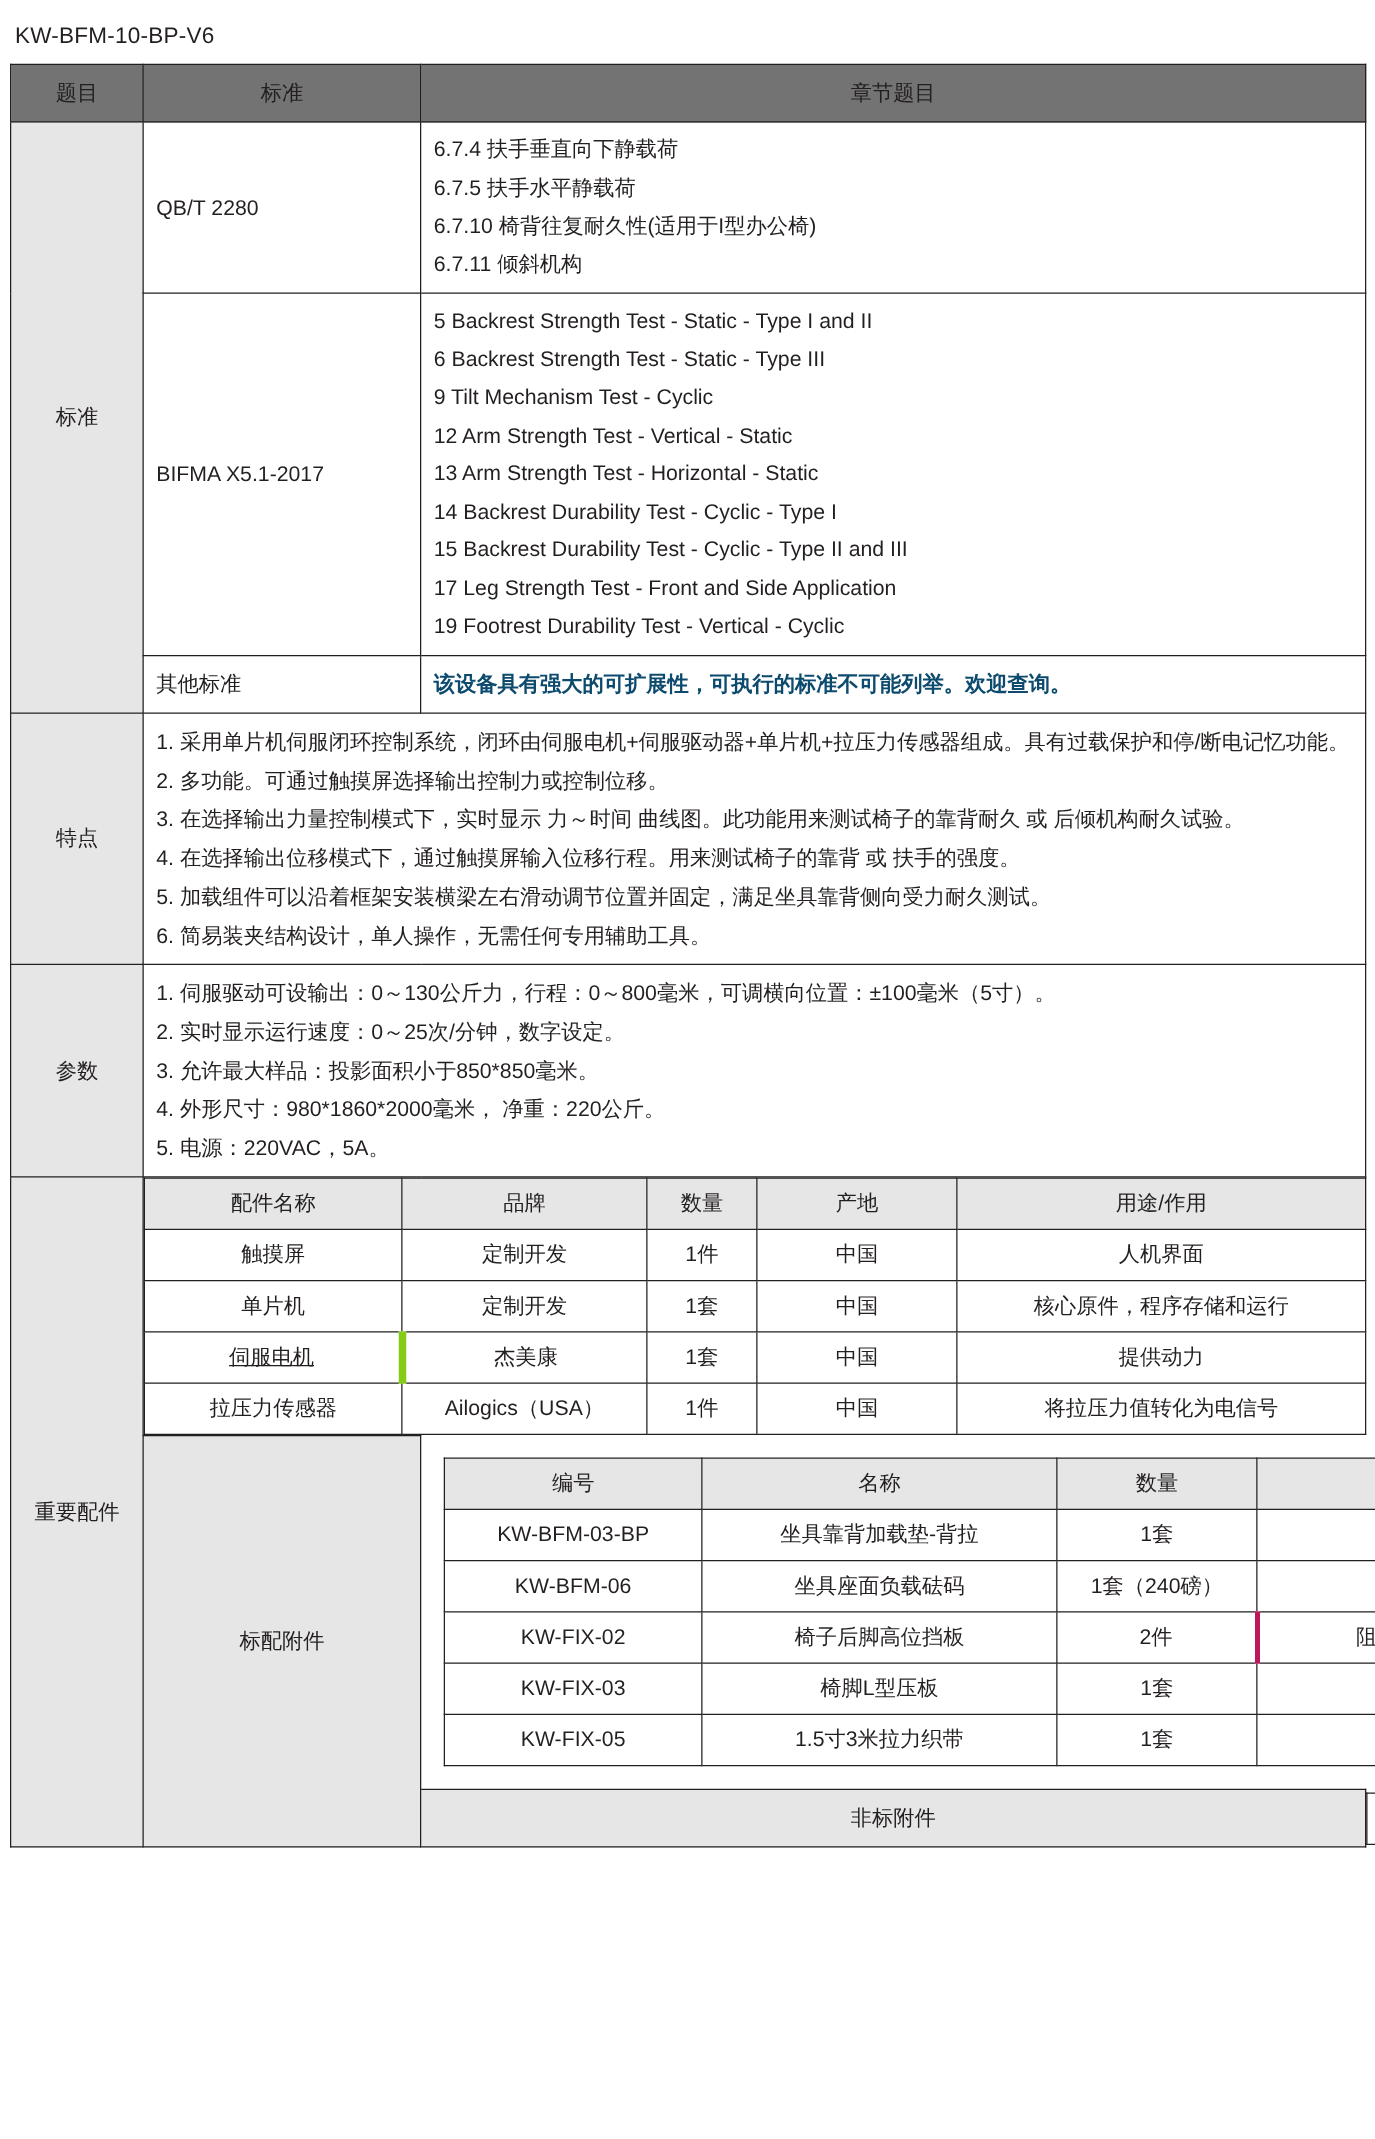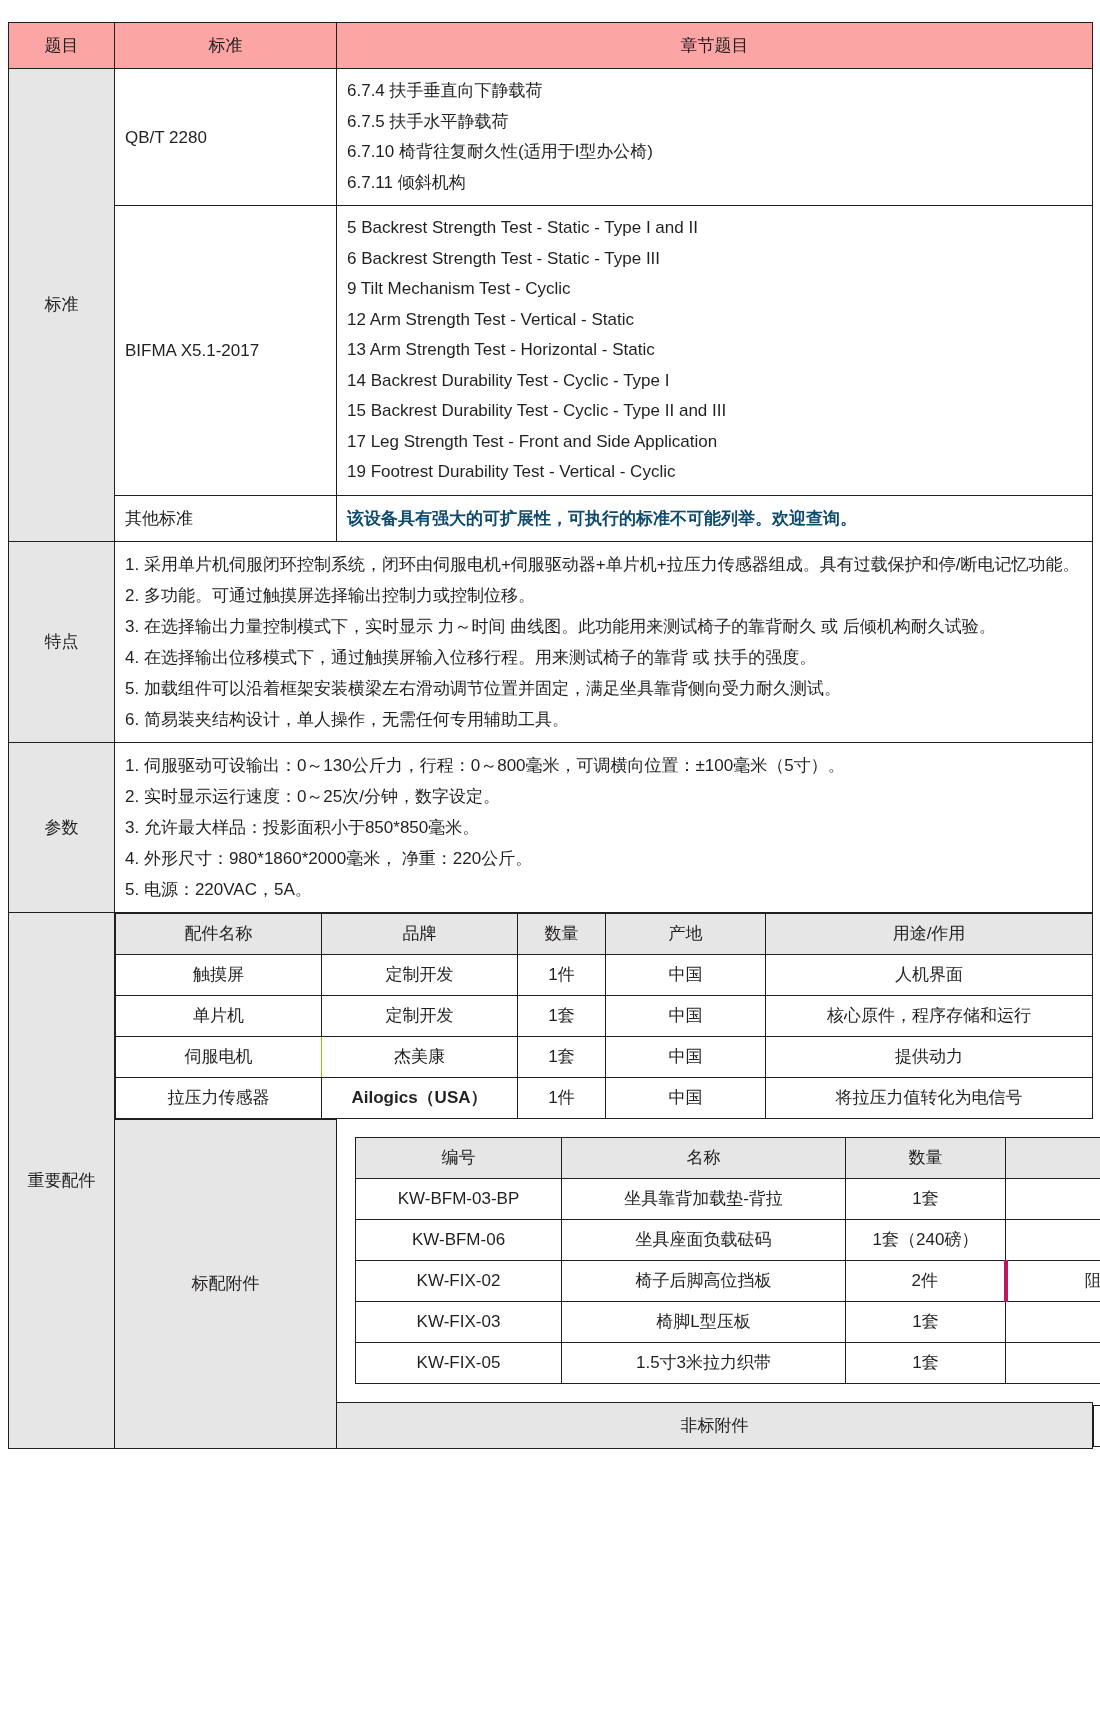--- a/index.html
+++ b/index.html
@@ -42,21 +42,21 @@
     font-size: 17px;
     color: #231f20;
   }
   .cell {
     padding: 7px 10px;
     line-height: 31px;
   }
   .cell.center { text-align: center; }
   .cell.left { text-align: left; }
   .hdr {
-    background: #fca5a5;
+    background: #737373;
     text-align: center;
   }
   .rowlabel {
     background: #e6e6e6;
     text-align: center;
     font-size: 17px;
   }
   .red {
     color: #0c4a6e;
     font-weight: bold;
@@ -86,20 +86,21 @@
     padding: 8px 6px;
     line-height: 24px;
   }
 </style>
 </head>
 <body>
 
 <div class="page">
 
   <div class="header">
+    <div class="line">KW-BFM-10-BP-V6</div>
   </div>
 
   <table class="spec">
     <colgroup>
       <col style="width:106px">
       <col style="width:222px">
       <col style="width:756px">
     </colgroup>
 
     <tbody>
@@ -250,41 +251,41 @@
                     <div class="cellrow">1套</div>
                   </td>
             <td style="border-right:1px solid #231f20;border-bottom:1px solid #231f20;">
                     <div class="cellrow">中国</div>
                   </td>
             <td style="border-bottom:1px solid #231f20;">
                     <div class="cellrow">核心原件，程序存储和运行</div>
                   </td>
           </tr>
           <tr>
-            <td style="border-right:1px solid #84cc16;border-bottom:1px solid #231f20;">
+            <td style="border-right:6px solid #84cc16;border-bottom:1px solid #231f20;text-decoration:underline;">
                     <div class="cellrow">伺服电机</div>
                   </td>
             <td style="border-right:1px solid #231f20;border-bottom:1px solid #231f20;">
                     <div class="cellrow">杰美康</div>
                   </td>
             <td style="border-right:1px solid #231f20;border-bottom:1px solid #231f20;">
                     <div class="cellrow">1套</div>
                   </td>
             <td style="border-right:1px solid #231f20;border-bottom:1px solid #231f20;">
                     <div class="cellrow">中国</div>
                   </td>
             <td style="border-bottom:1px solid #231f20;">
                     <div class="cellrow">提供动力</div>
                   </td>
           </tr>
           <tr>
             <td style="border-right:1px solid #231f20;">
                     <div class="cellrow">拉压力传感器</div>
                   </td>
-            <td style="border-right:1px solid #231f20;font-weight:bold;">
+            <td style="border-right:1px solid #231f20;">
                     <div class="cellrow">Ailogics（USA）</div>
                   </td>
             <td style="border-right:1px solid #231f20;">
                     <div class="cellrow">1件</div>
                   </td>
             <td style="border-right:1px solid #231f20;">
                     <div class="cellrow">中国</div>
                   </td>
             <td>
                     <div class="cellrow">将拉压力值转化为电信号</div>

